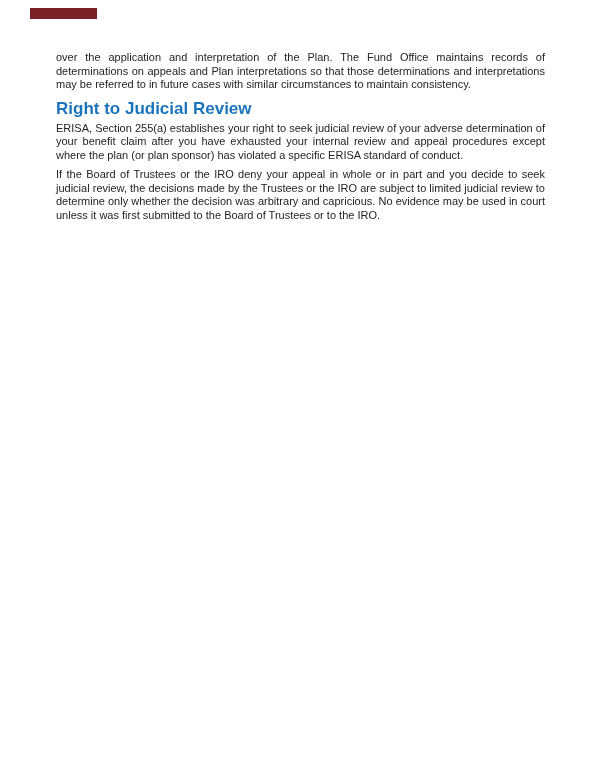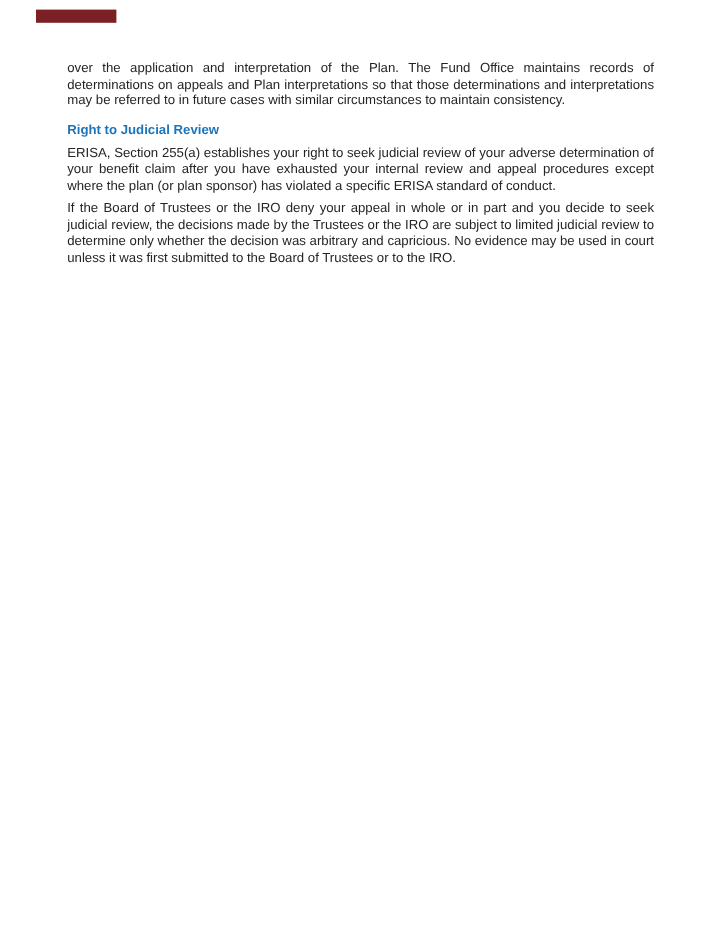--- a/index.html
+++ b/index.html
@@ -32,21 +32,21 @@
     font-size: 11px;
     line-height: 13.5px;
   }
   p.body-para {
     margin: 0 0 6px 0;
     text-align: justify;
     text-justify: inter-word;
   }
   h2.section-heading {
     margin: 9px 0 5px 0;
-    font-size: 11px;
+    font-size: 17px;
     line-height: 16px;
     font-weight: bold;
     color: #1b75bc; 
   }
   .page-number {
     position: absolute;
     left: 0;
     top: 741px;
     width: 100%;
     text-align: center;

